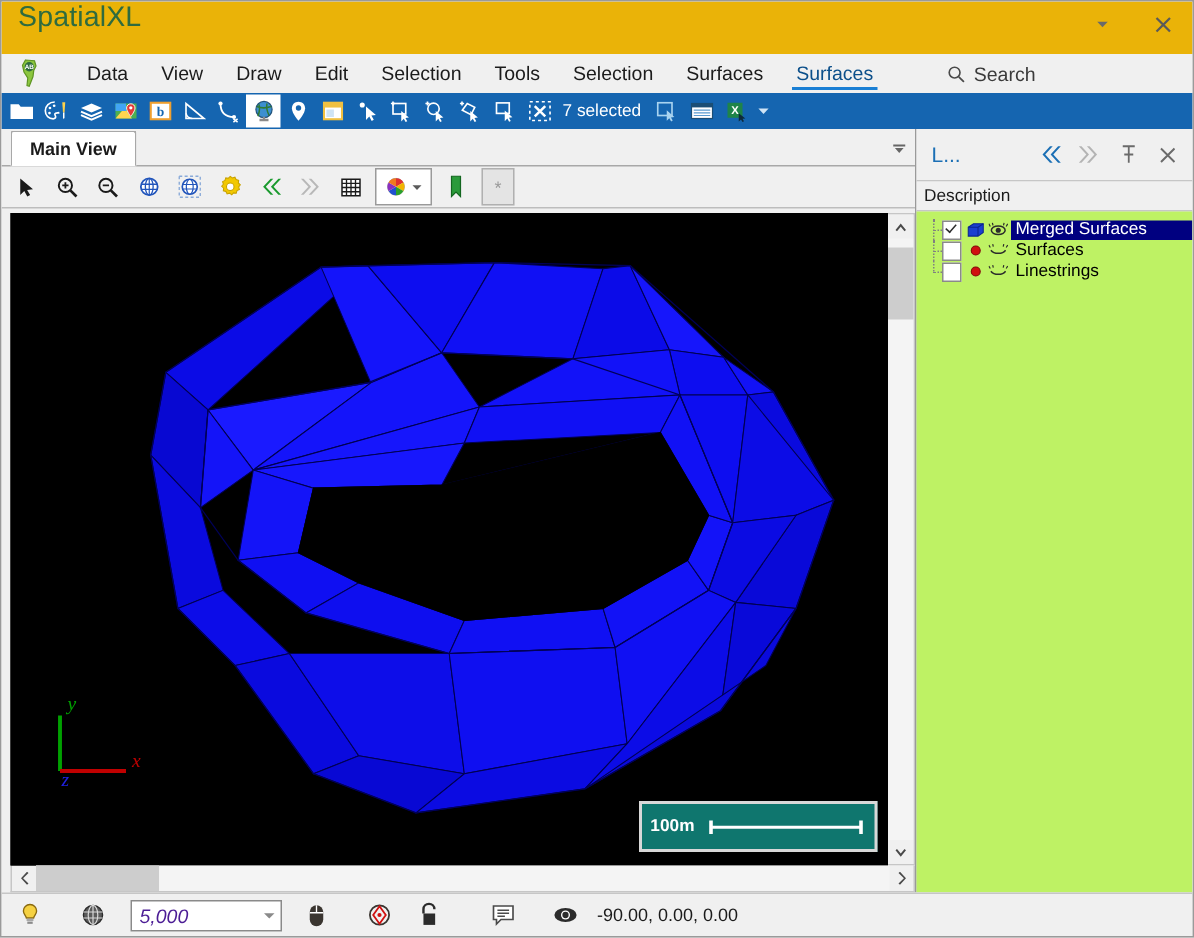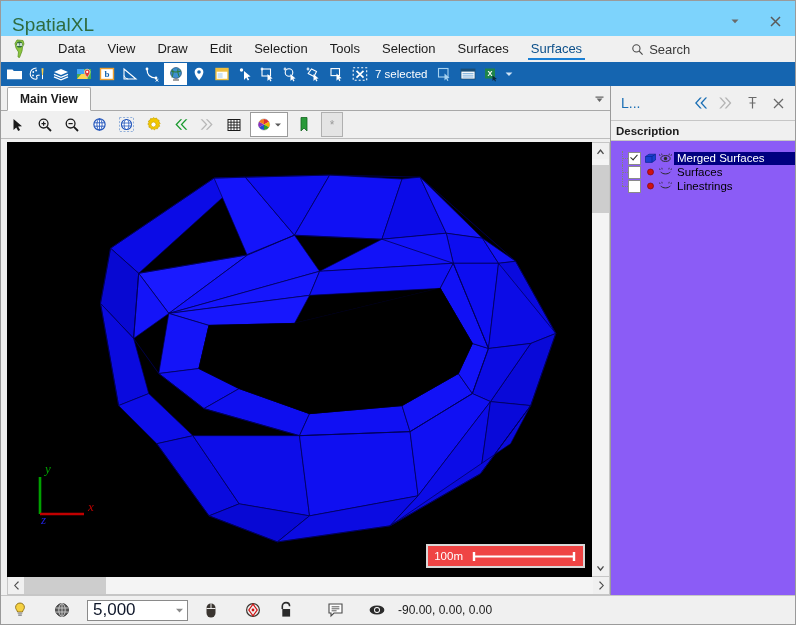--- a/index.html
+++ b/index.html
@@ -19,23 +19,23 @@
     border: 1px solid #9a9a9a;
     background: #f0f0f0;
     overflow: hidden;
     display: flex;
     flex-direction: column;
   }
 
   
   .titlebar {
     height: 35px;
-    background: #7dd3fc;
-    display: flex;
-    align-items: flex-end;
+    background: #eab308;
+    display: flex;
+    align-items: flex-start;
     flex: 0 0 auto;
     position: relative;
   }
   .app-title {
     font-size: 19px;
     color: #2f6b3f;
     padding-left: 11px;
     letter-spacing: 0.1px;
     white-space: nowrap;
   }
@@ -221,26 +221,27 @@
     border: 1px solid #000;
     min-width: 0;
     overflow: hidden;
   }
   .canvas-area svg { display:block; width:100%; height:100%; }
 
   .scalebar {
     position: absolute;
     right: 6px;
     bottom: 8px;
-    background: #ef4444;
+    background: #0f766e;
     border: 2px solid #d8d8d8;
-    padding: 4px 6px;
+    padding: 9px 6px;
     display: flex;
     align-items: center;
     gap: 8px;
+    font-weight: bold;
   }
   .scalebar-text {
     color: #ffffff;
     font-size: 11.5px;
     white-space: nowrap;
   }
 
   
   .vscroll {
     width: 17px;
@@ -320,26 +321,25 @@
   .rp-colhead {
     height: 19px;
     background: #f0f0f0;
     border-bottom: 1px solid #c6c6c6;
     display: flex;
     align-items: center;
     font-size: 11.5px;
     color: #1b1b1b;
     padding-left: 5px;
     flex: 0 0 auto;
-    font-weight: bold;
   }
   .rp-tree {
     flex: 1 1 auto;
-    background: #8b5cf6;
-    padding-top: 10px;
+    background: #bef264;
+    padding-top: 5px;
     min-height: 0;
     overflow: hidden;
   }
   .tree-row {
     height: 14px;
     display: flex;
     align-items: center;
     font-size: 11.5px;
     color: #000;
     padding-left: 8px;
@@ -405,26 +405,27 @@
     display:flex; align-items:center; justify-content:center;
     flex:0 0 auto;
   }
   .st-combo {
     width: 94px;
     height: 19px;
     border: 1px solid #8a8a8a;
     background: #ffffff;
     display: flex;
     align-items: center;
-    font-size: 17px;
-    color: #0f172a;
+    font-size: 13px;
+    color: #4c1d95;
     padding-left: 5px;
     margin: 0 6px 0 8px;
     flex: 0 0 auto;
     position: relative;
+    font-style: italic;
   }
   .st-combo .cv { flex:1 1 auto; }
   .st-combo .carrow {
     width: 16px; height:17px;
     display:flex; align-items:center; justify-content:center;
     color:#6a6a6a; font-size:8px;
   }
   .st-text {
     font-size: 12px;
     color: #1b1b1b;

